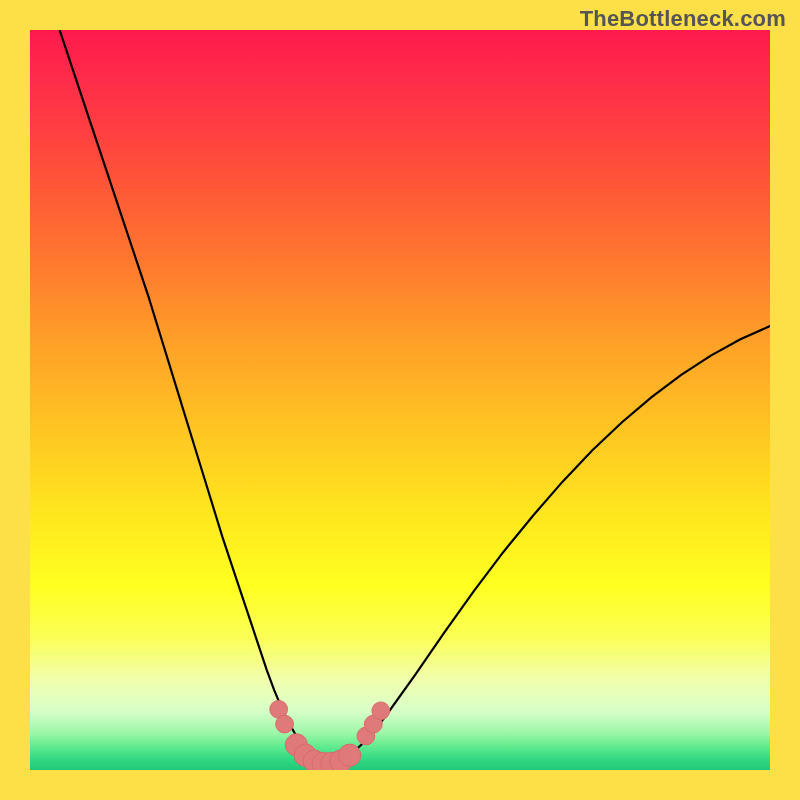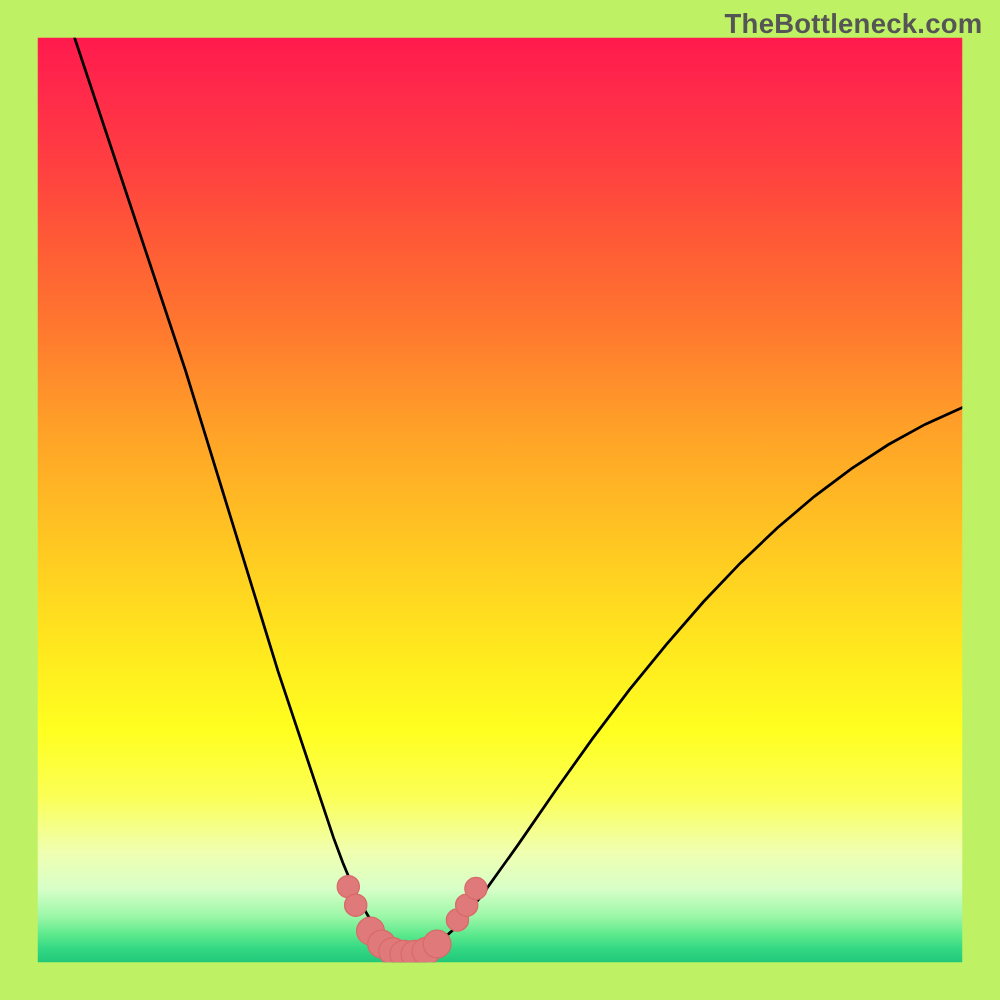--- a/index.html
+++ b/index.html
@@ -1,21 +1,21 @@
 <!DOCTYPE html>
 <html><head>
 <meta charset="utf-8">
 <style>
   * { margin: 0; padding: 0; box-sizing: border-box; }
   html, body { width: 800px; height: 800px; overflow: hidden; background: #000; }
   .frame {
     position: relative;
     width: 800px;
     height: 800px;
-    background: #bef264;
+    background: #fde047;
   }
   .plot-area {
     position: absolute;
     left: 30px;
     top: 30px;
     width: 740px;
     height: 740px;
     overflow: hidden;
   }
   .gradient-bg {

